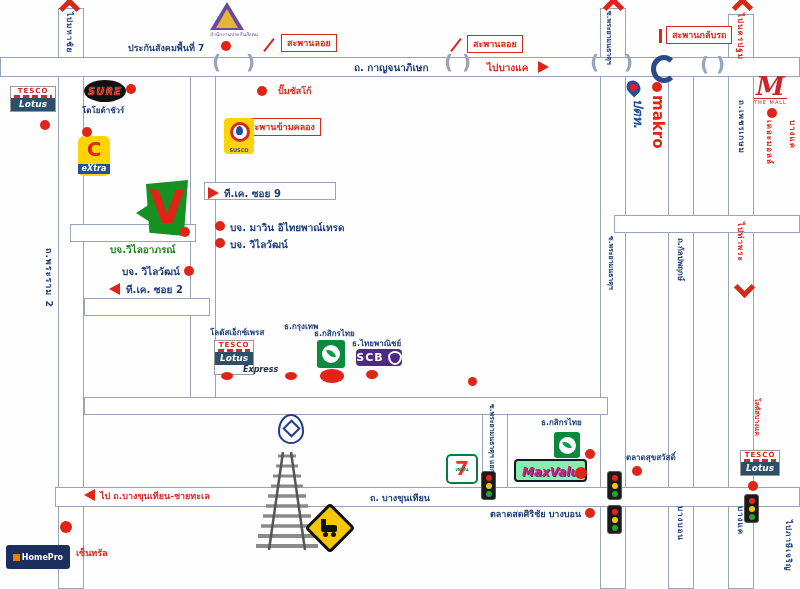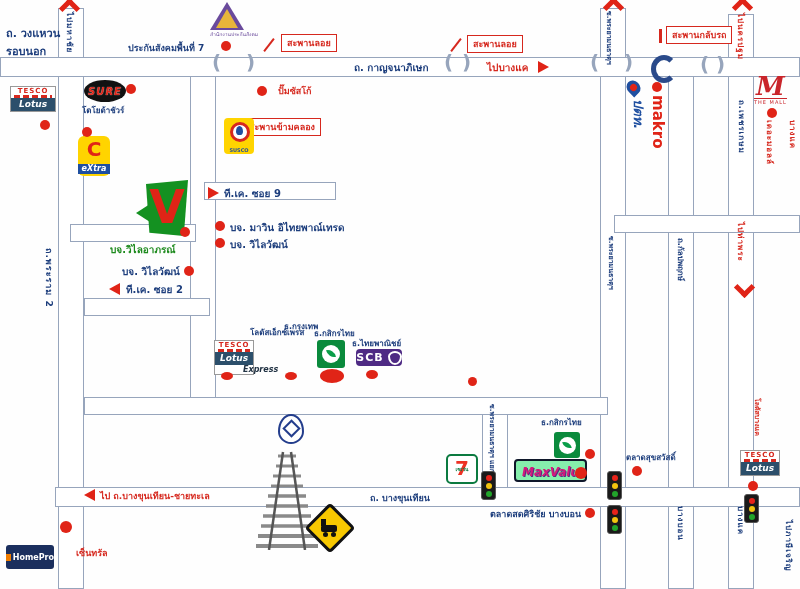--- a/index.html
+++ b/index.html
@@ -121,21 +121,20 @@
   <span class="paren" style="left:212px;top:50px;">(</span>
   <span class="paren" style="left:246px;top:50px;">)</span>
   <span class="paren" style="left:444px;top:50px;">(</span>
   <span class="paren" style="left:462px;top:50px;">)</span>
   <span class="paren" style="left:590px;top:50px;">(</span>
   <span class="paren" style="left:624px;top:50px;">)</span>
   <span class="paren" style="left:700px;top:52px;">(</span>
   <span class="paren" style="left:716px;top:52px;">)</span>
   <div class="uturn" style="left:651px;top:55px;"></div>
 
-  <div class="rlab" style="left:6px;top:24px;width:66px;white-space:normal;font-size:11px;">ถ. วงแหวน รอบนอก</div>
   <span class="chev up" style="left:62px;top:1px;"></span>
   <div class="rlab vlab" style="left:63px;top:12px;font-size:8px;">ไปมหาชัย</div>
   <div class="rlab vlab" style="left:42px;top:248px;font-size:9px;">ถ.พระราม 2</div>
 
   <div class="logo tlotus" style="left:10px;top:86px;">
     <div class="tes">TESCO</div>
     <div class="dash"></div>
     <div class="lot">Lotus</div>
   </div>
   <div class="dot" style="left:40px;top:120px;"></div>
@@ -227,21 +226,21 @@
   <div class="rlab" style="left:230px;top:220px;">บจ. มาวิน อิไทยพาณ์เทรด</div>
   <div class="dot" style="left:215px;top:238px;"></div>
   <div class="rlab" style="left:230px;top:237px;">บจ. วิไลวัฒน์</div>
 
   <div class="rlab" style="left:122px;top:264px;">บจ. วิไลวัฒน์</div>
   <div class="dot" style="left:184px;top:266px;"></div>
 
   <span class="tri left" style="left:109px;top:283px;"></span>
   <div class="rlab" style="left:126px;top:282px;">ที.เค. ซอย 2</div>
 
-  <div class="rlab" style="left:210px;top:326px;font-size:8px;margin-left:40px;">โลตัสเอ็กซ์เพรส</div>
+  <div class="rlab" style="left:210px;top:326px;font-size:8px;">โลตัสเอ็กซ์เพรส</div>
   <div class="logo tlotus" style="left:214px;top:340px;width:38px;">
     <div class="tes">TESCO</div>
     <div class="dash"></div>
     <div class="lot">Lotus</div>
     <div class="exp">Express</div>
   </div>
   <div class="dot" style="left:221px;top:372px;width:12px;height:8px;"></div>
 
   <div class="rlab" style="left:284px;top:320px;font-size:8px;">ธ.กรุงเทพ</div>
   <div class="logo bbl" style="left:278px;top:338px;">
@@ -320,21 +319,21 @@
         <div class="body"></div>
         <div class="w1"></div>
         <div class="w2"></div>
     </div>
   </div>
 
   <div class="dot" style="left:60px;top:521px;width:12px;height:12px;"></div>
 
   <div class="rlab redtxt" style="left:76px;top:546px;font-size:9px;">เซ็นทรัล</div>
 
-  <div class="logo hp" style="left:6px;top:545px;width:48px;height:24px;">
+  <div class="logo hp" style="left:6px;top:545px;width:64px;height:24px;">
     <i></i>
       <span>HomePro</span>
   </div>
 
   <div class="rlab" style="left:490px;top:507px;font-size:9px;">ตลาดสดศิริชัย บางบอน</div>
   <div class="dot" style="left:585px;top:508px;"></div>
 
   <div class="rlab vlab" style="left:674px;top:506px;font-size:8px;">บางบอน</div>
   <div class="rlab vlab" style="left:734px;top:506px;font-size:8px;">บางแค</div>
   <div class="rlab vlab" style="left:782px;top:520px;font-size:8px;">ไปภาษีเจริญ</div>

